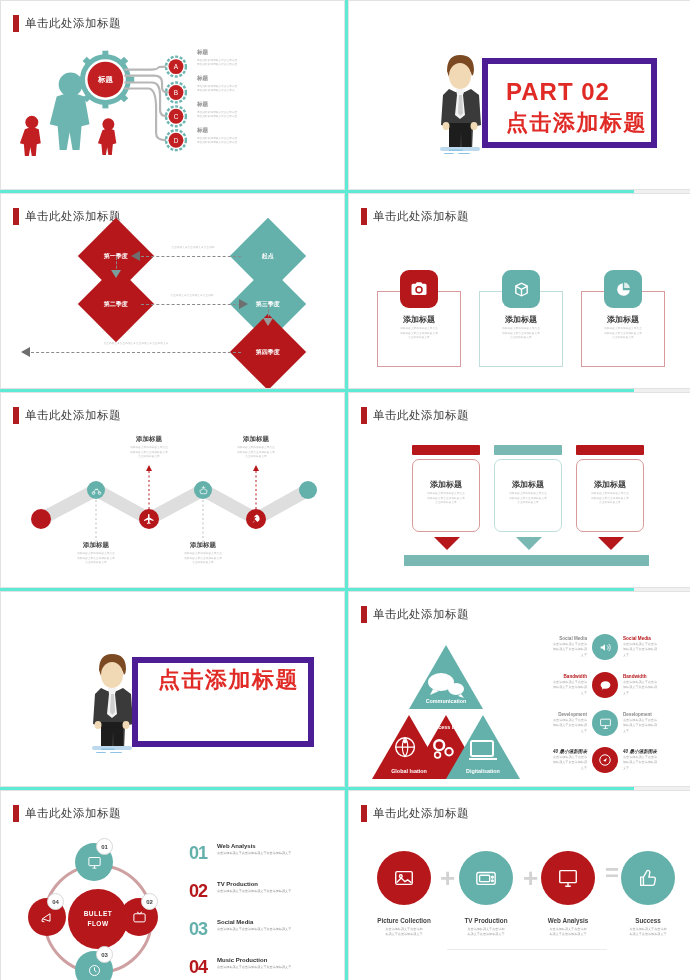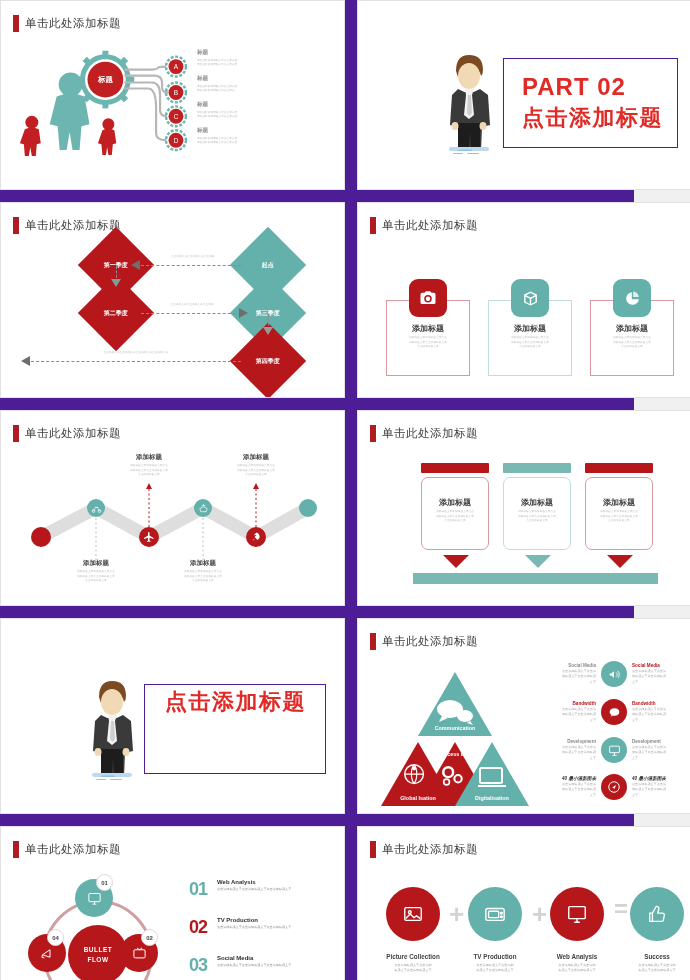--- a/index.html
+++ b/index.html
@@ -7,22 +7,22 @@
     width: 690px; height: 980px;
     background: #f0f0f0;
     font-family: "Liberation Sans", "DejaVu Sans", sans-serif;
     overflow: hidden;
   }
   .grid {
     display: grid;
     grid-template-columns: 345px 345px;
     grid-template-rows: 190px 196px 196px 196px 202px;
     width: 634px; height: 980px;
-    background: #4c1d95;
-    gap: 12px;
+    background: #5eead4;
+    gap: 3px;
   }
   .slide {
     position: relative;
     background: #ffffff;
     border: 1px solid #e2e2e2;
     overflow: hidden;
   }
   
   .hdr { position:absolute; top:14px; left:12px; display:flex; align-items:center; }
   .hdr .bar { width:6px; height:17px; background:#b01c20; margin-right:6px; }
@@ -33,21 +33,21 @@
   .ph2 { color:#a6a6a6; font-size:3.1px; line-height:1.8; }
   .sub-title { font-weight:bold; color:#3f3f3f; }
 
   
   .s1-wrap { position:absolute; inset:0; }
   .s1-texts { position:absolute; left:196px; top:48px; width:110px; }
   .s1-item { margin-bottom:7.5px; }
   .s1-item .t { font-size:5.6px; font-weight:bold; color:#8f8f8f; margin-bottom:1.5px; }
 
   
-  .part-box { position:absolute; border:1px solid #4c1d95;margin-left:12px; }
+  .part-box { position:absolute; border:6px solid #4c1d95; }
   .part-en { color:#e02a26; font-weight:bold; letter-spacing:1px; }
   .part-cn { color:#e02a26; font-weight:bold; letter-spacing:1.5px; }
   .man { position:absolute; }
 
   
   .dia { position:absolute; width:54px;height:54px; transform:rotate(45deg);
          display:flex; align-items:center; justify-content:center; }
   .dia span { transform:rotate(-45deg); color:#fff; font-size:6px; font-weight:bold; white-space:nowrap; }
   .dia.red { background:#b5171b; }
   .dia.teal { background:#64b0ab; }

